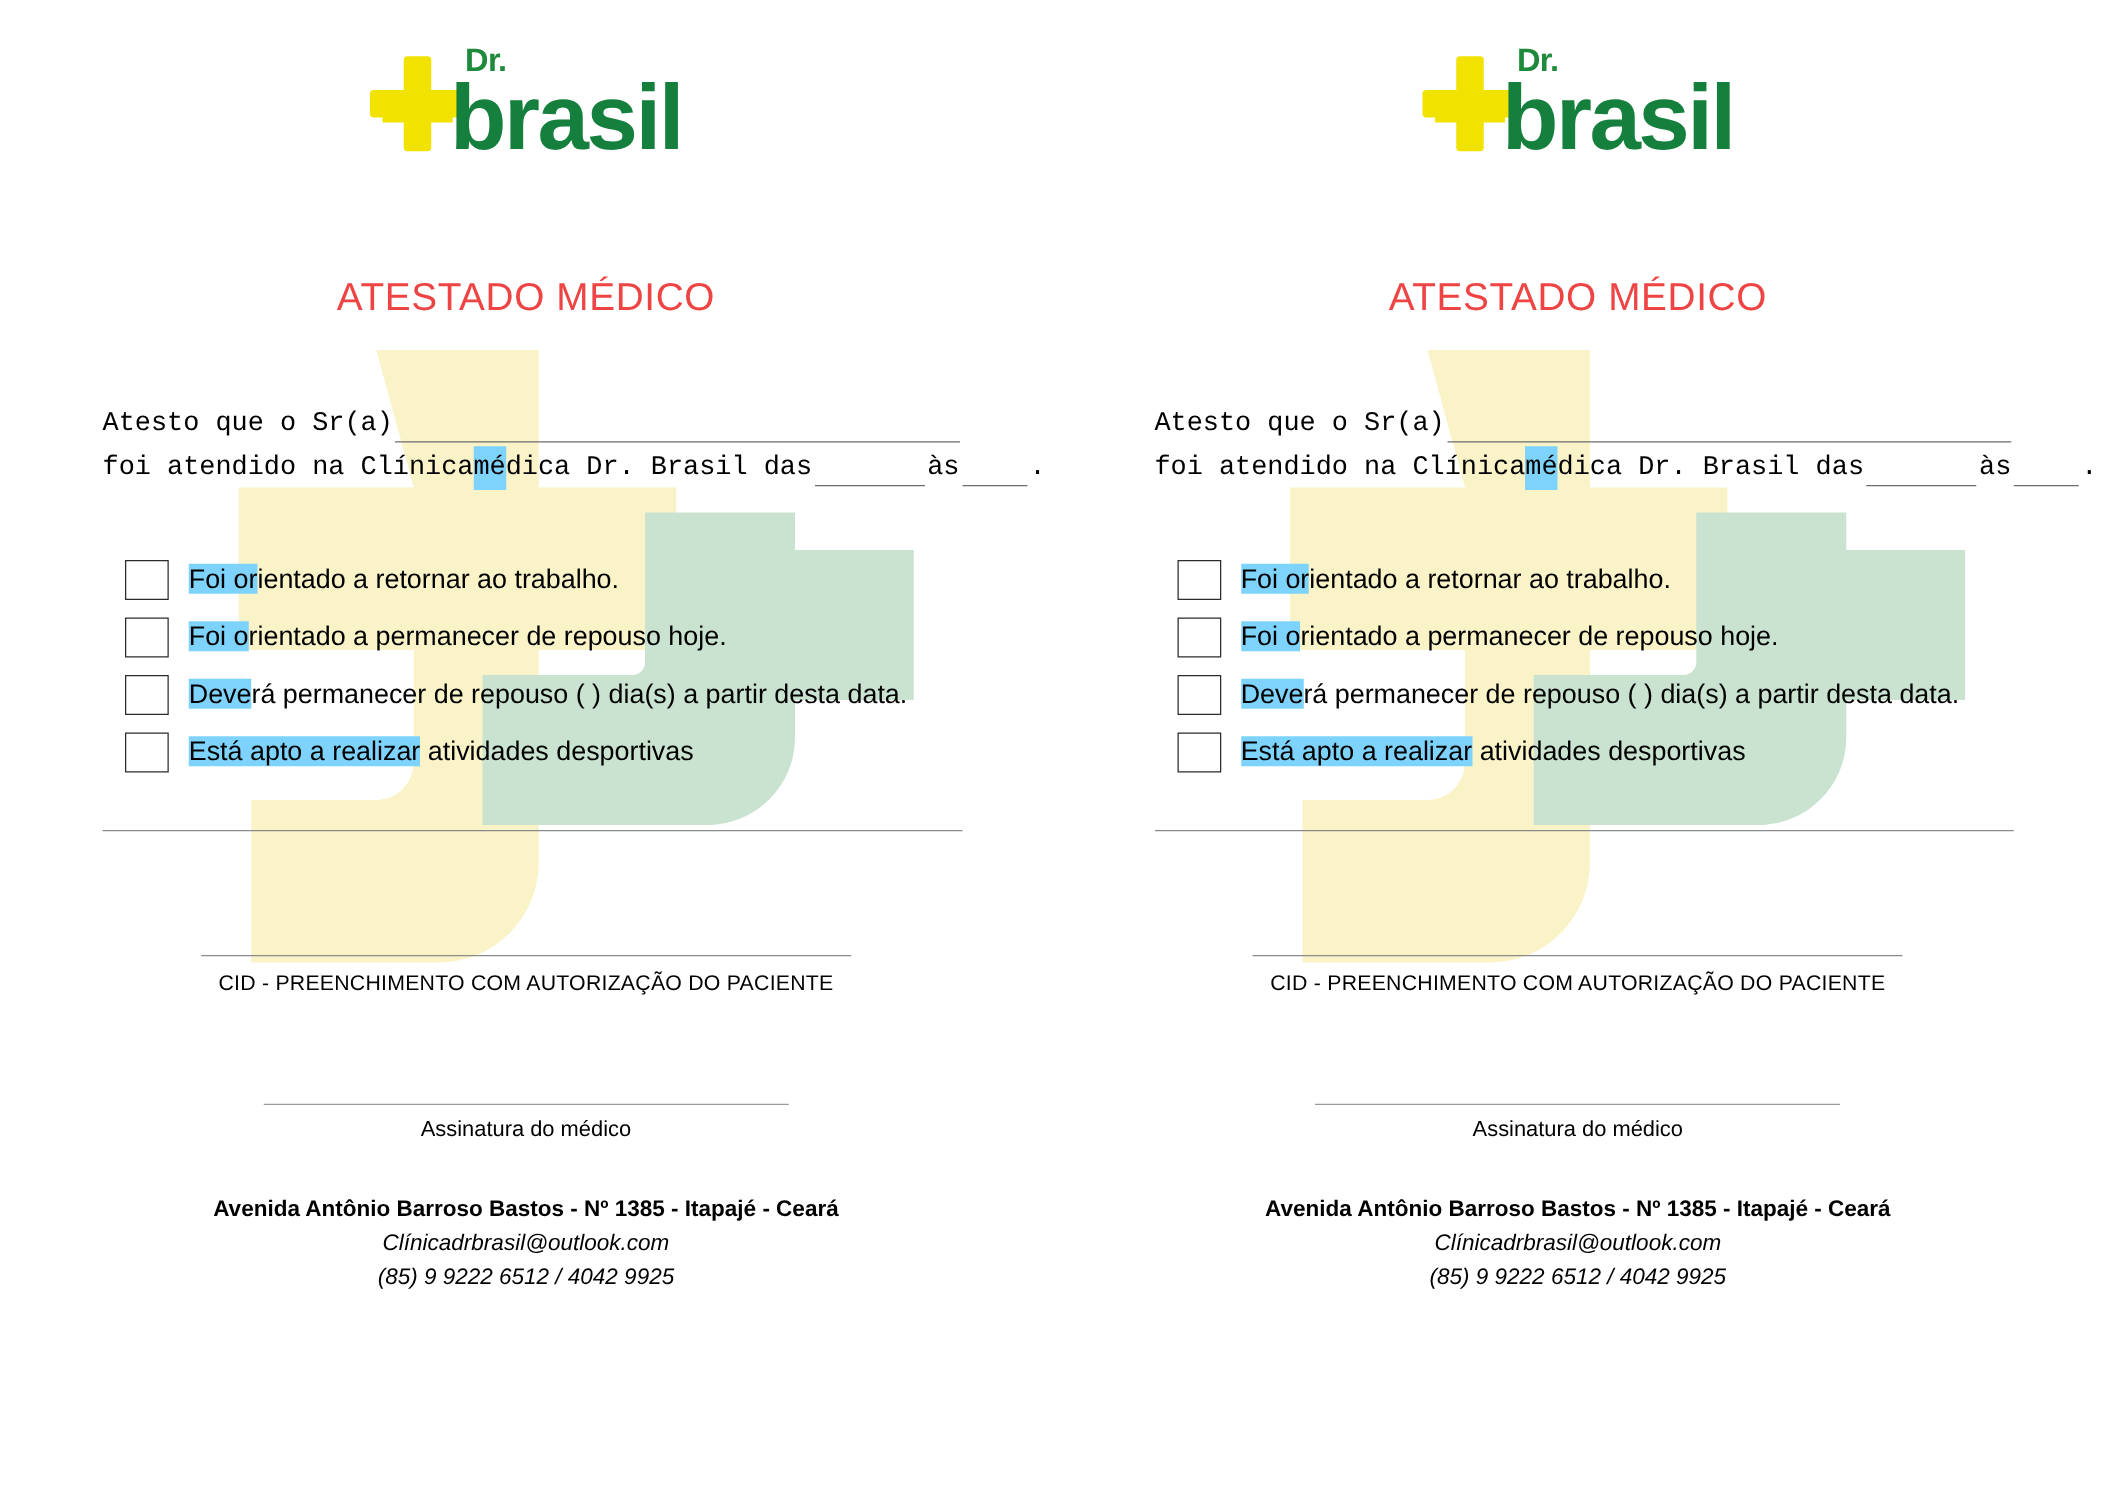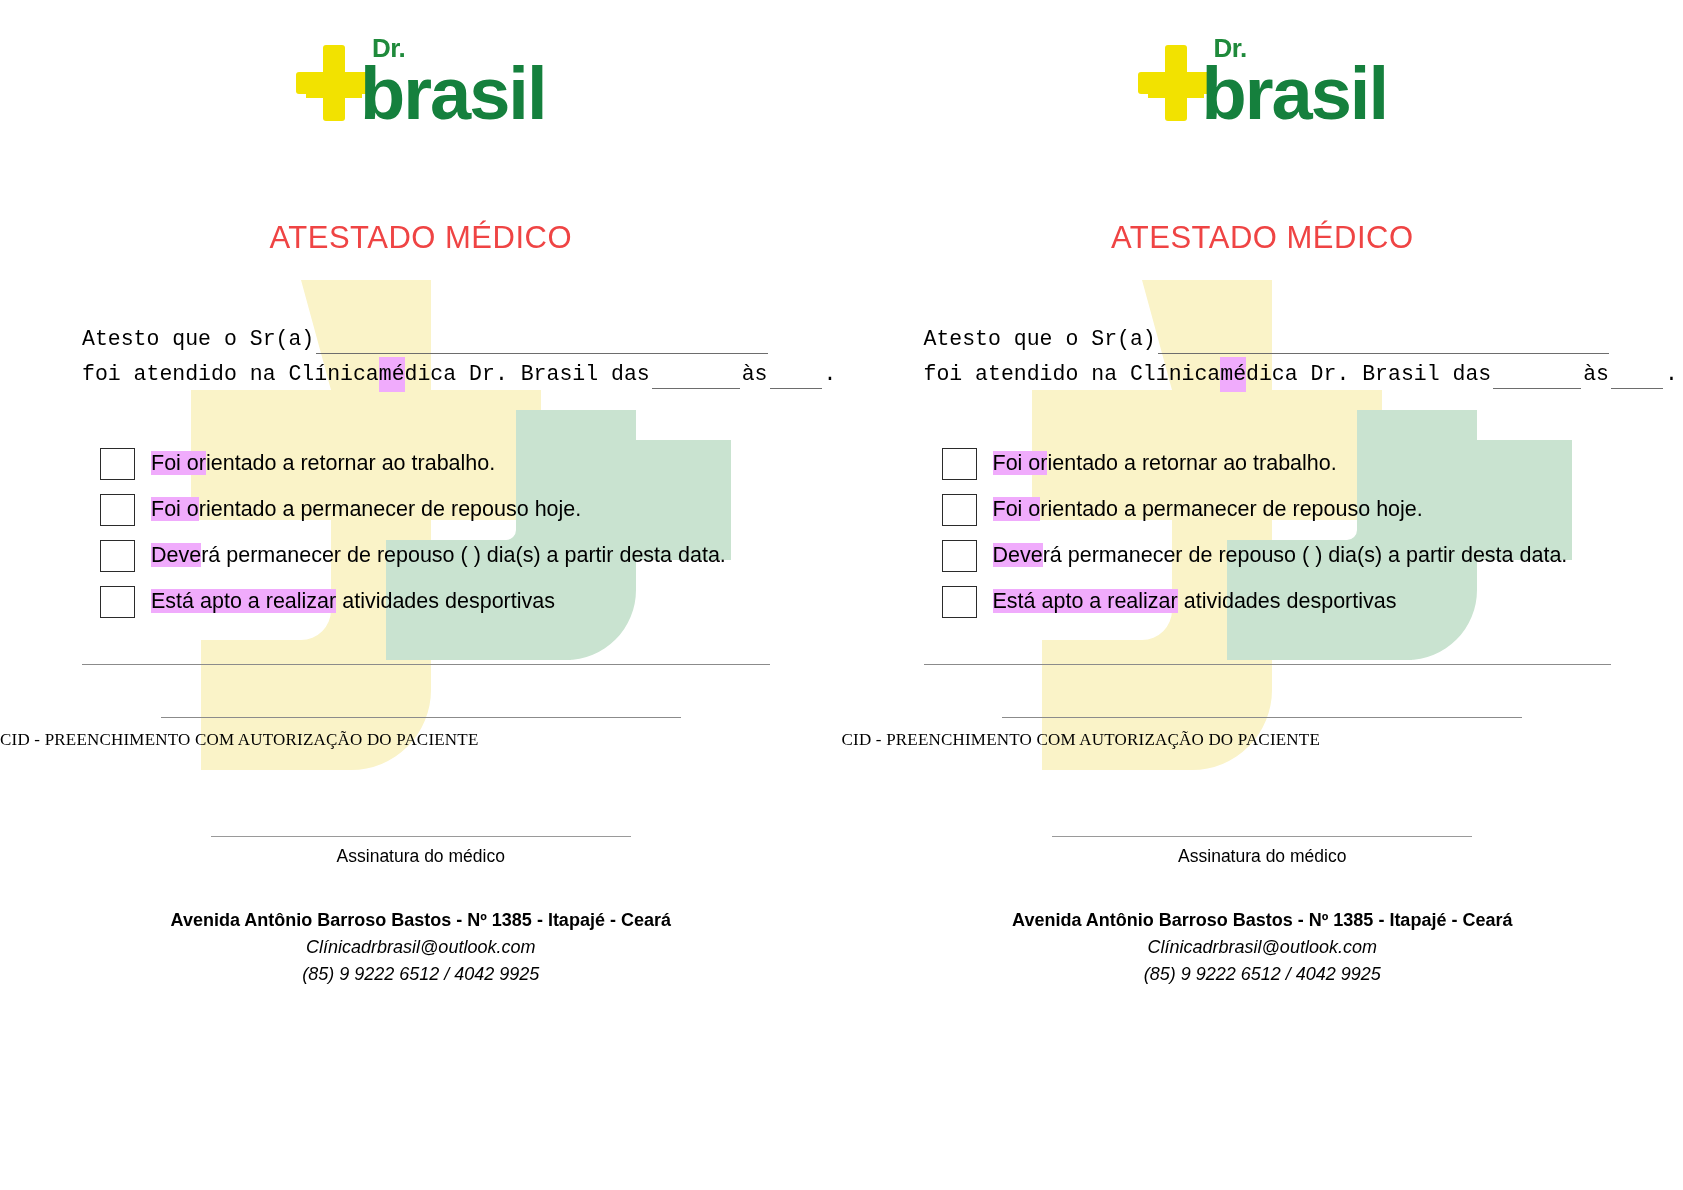--- a/index.html
+++ b/index.html
@@ -149,21 +149,21 @@
     border-bottom: 1px solid #6d6d6d;
     height: 20px;
     margin: 0 2px 3px 2px;
   }
   .fill-xs {
     flex: 0 0 52px;
     border-bottom: 1px solid #6d6d6d;
     height: 20px;
     margin: 0 2px 3px 2px;
   }
-  .hl-yellow { background: #f0abfc; }
+  .hl-yellow { background: #7dd3fc; }
 
   
   .options {
     position: relative;
     z-index: 2;
     margin: 56px 0 0 100px;
   }
   .option {
     display: flex;
     align-items: center;
@@ -186,22 +186,22 @@
   
   .rule-full {
     position: relative;
     z-index: 2;
     margin: 46px 72px 0 82px;
     border-top: 1px solid #8b8b8b;
   }
   .cid-block {
     position: relative;
     z-index: 2;
-    margin-top: 52px;
-    font-family: Liberation Serif, serif;
+    margin-top: 99px;
+    text-align: center;
   }
   .cid-rule {
     width: 520px;
     margin: 0 auto;
     border-top: 1px solid #8b8b8b;
   }
   .cid-caption {
     margin-top: 12px;
     font-size: 17px;
     letter-spacing: 0.2px;

